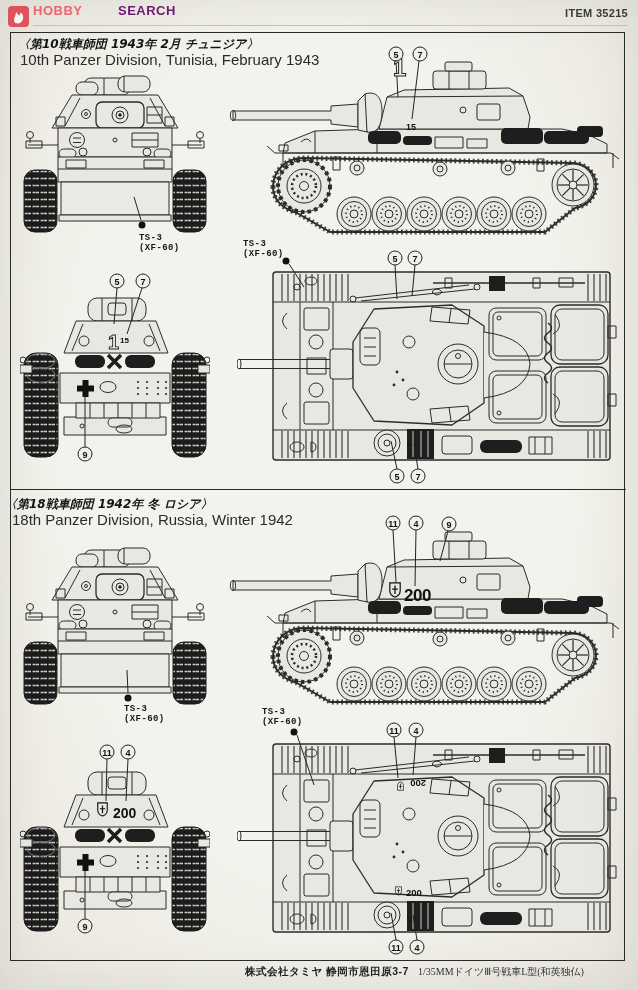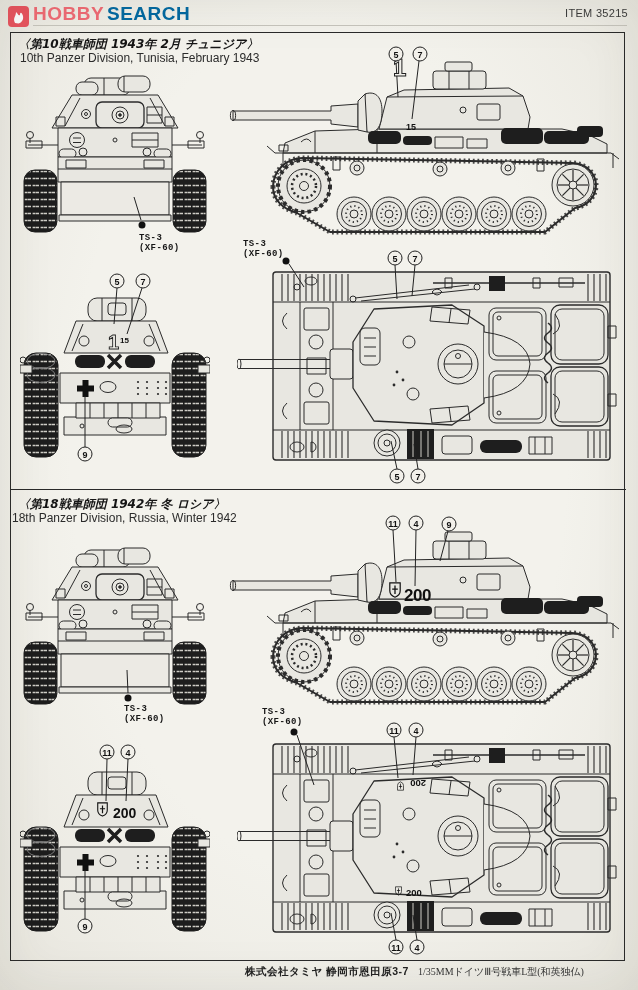--- a/index.html
+++ b/index.html
@@ -2,31 +2,31 @@
 <html><head>
 <meta charset="utf-8">
 <style>
   html,body{margin:0;padding:0;}
   body{width:638px;height:990px;position:relative;overflow:hidden;
        background:radial-gradient(ellipse at 50% 45%, #f3f2ec 55%, #e8e6de 100%);
        font-family:"Liberation Sans", sans-serif;color:#1d1d1d;}
   .abs{position:absolute;}
   
   .logo-icon{left:8px;top:6px;width:21px;height:21px;border-radius:4px;background:#e8545f;}
-  .brand{top:3px;font-weight:bold;font-size:19px;letter-spacing:.5px;white-space:nowrap;}
+  .brand{top:3px;font-weight:bold;font-size:13px;letter-spacing:.5px;white-space:nowrap;}
   .brand-hobby{left:33px;color:#ef6a74;}
-  .brand-search{left:107px;color:#0369a1;}
+  .brand-search{left:118px;color:#701a75;}
   .brand-underline{left:33px;top:25px;width:594px;height:1px;background:#c6c4bc;}
-  .item-no{top:7px;right:10px;font-size:11px;font-weight:normal;color:#3a3a3a;letter-spacing:.3px;}
+  .item-no{top:7px;right:10px;font-size:11px;font-weight:bold;color:#3a3a3a;letter-spacing:.3px;}
   
   .frame{left:10px;top:32px;width:613px;height:927px;border:1.5px solid #2a2a2a;}
   .divider{left:10px;top:489px;width:616px;border-top:1.5px solid #2a2a2a;}
   
   .jp{font-weight:bold;font-size:12px;color:#151515;white-space:nowrap;font-family:"DejaVu Sans", sans-serif;font-style:italic;}
-  .en{font-size:12px;color:#2b2b2b;white-space:nowrap;}
+  .en{font-size:15px;color:#2b2b2b;white-space:nowrap;}
   
   .ts{font:700 9px "Liberation Mono", monospace;letter-spacing:.4px;line-height:10px;color:#161616;white-space:nowrap;}
   
   .cn{width:15px;height:15px;border:1.2px solid #222;border-radius:50%;
       display:flex;align-items:center;justify-content:center;
       font:700 9px "Liberation Sans", sans-serif;color:#111;
       background:rgba(241,240,234,.85);transform:translate(-50%,-50%);box-sizing:border-box;}
   
   .foot-co{left:245px;top:965px;font-size:10.5px;font-weight:bold;letter-spacing:.5px;color:#222;font-family:Liberation Sans, sans-serif;white-space:nowrap;}
   .foot-pr{left:418px;top:965px;width:214px;font-size:10px;color:#333;font-family:"Liberation Serif", serif;text-align:left;white-space:nowrap;}
@@ -341,21 +341,21 @@
 <div class="abs brand brand-search">SEARCH</div>
 <div class="abs brand-underline"></div>
 <div class="abs item-no">ITEM 35215</div>
 
 <div class="abs frame"></div>
 <div class="abs divider"></div>
 
 <div class="abs jp" style="left:18px;top:36px">〈第10戦車師団 1943年 2月 チュニジア〉</div>
 <div class="abs en" style="left:20px;top:51px">10th Panzer Division, Tunisia, February 1943</div>
 
-<div class="abs jp" style="left:18px;top:496px">〈第18戦車師団 1942年 冬 ロシア〉</div>
+<div class="abs jp" style="left:5px;top:496px">〈第18戦車師団 1942年 冬 ロシア〉</div>
 <div class="abs en" style="left:12px;top:511px">18th Panzer Division, Russia, Winter 1942</div>
 
 <svg class="view" style="left:20px;top:70px" width="190" height="165">
     <use href="#sym-front"></use>
   </svg>
 <svg class="view" style="left:227px;top:47px" width="395" height="192">
     <use href="#sym-side"></use>
   </svg>
 <svg class="view" style="left:20px;top:295px" width="190" height="168">
     <use href="#sym-rear"></use>

